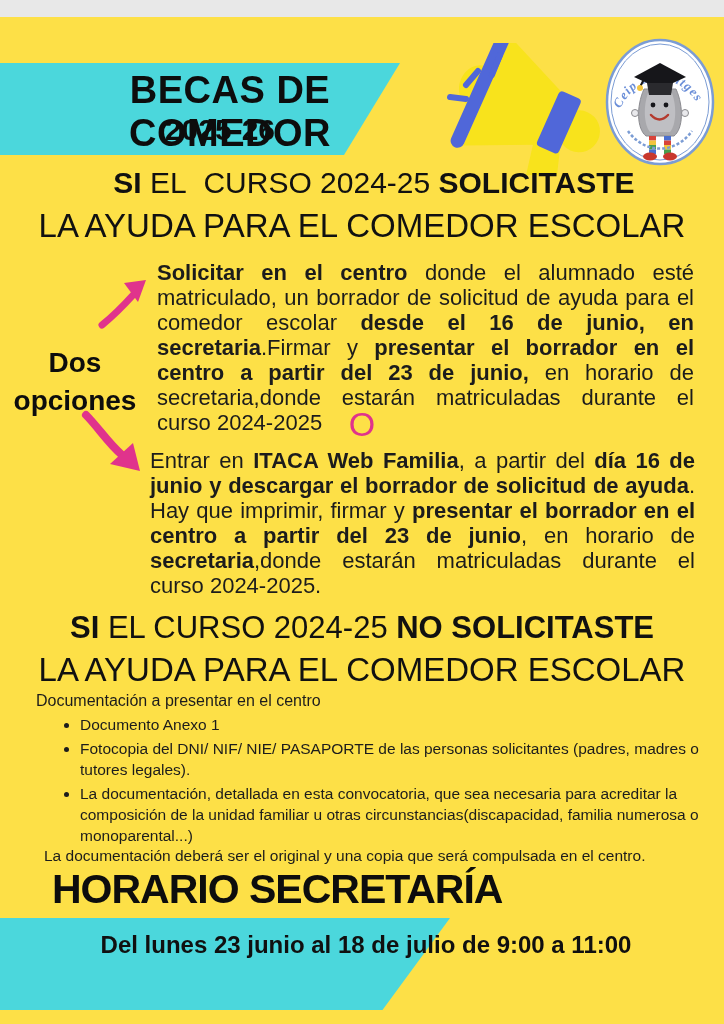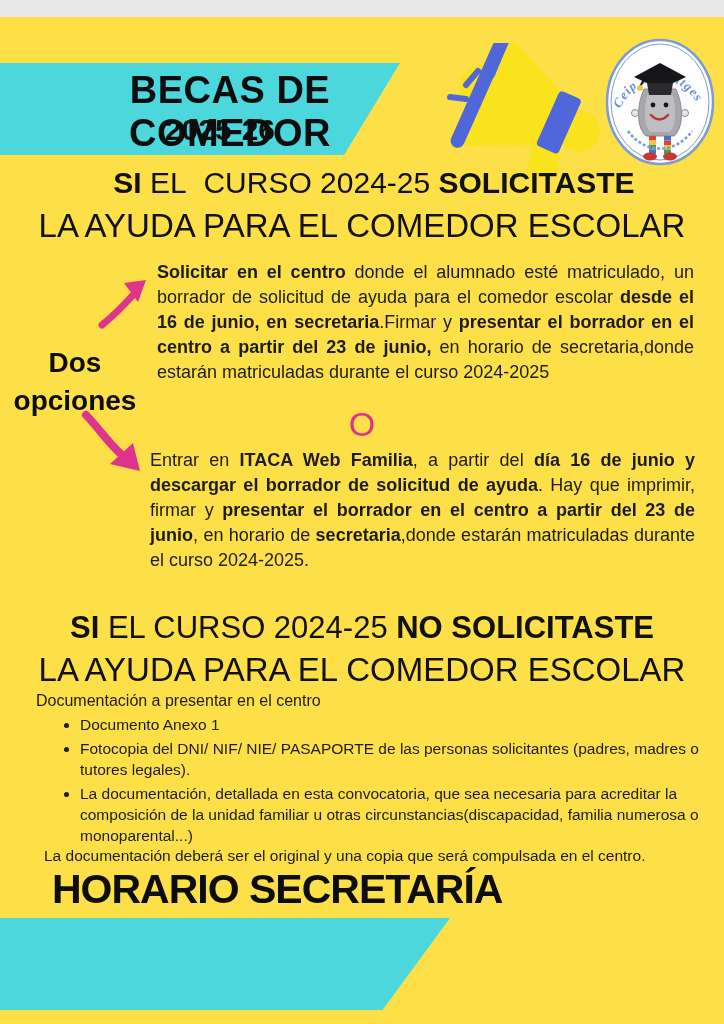--- a/index.html
+++ b/index.html
@@ -13,21 +13,21 @@
   b{font-weight:700;}
   .banner{background:var(--cyan);}
   #topBanner{left:0;top:46px;width:400px;height:92px;clip-path:polygon(0 0,100% 0,86% 100%,0 100%);}
   #titleL1{left:26px;top:52px;width:408px;text-align:center;font-size:38px;font-weight:700;letter-spacing:.5px;color:#0d0d0d;}
   #titleL2{left:16px;top:96px;width:408px;text-align:center;font-size:30px;font-weight:700;color:#0d0d0d;}
   .heading{left:0;width:724px;text-align:center;color:#111;}
   #h1a{top:149px;font-size:30px;padding-left:12px;}
   #h1b{top:190px;font-size:33px;}
   #h2a{top:593px;font-size:31px;}
   #h2b{top:634px;font-size:33px;}
-  .para{font-size:18px;line-height:25px;text-align:justify;color:#1c1c1c;}
+  .para{font-size:22px;line-height:25px;text-align:justify;color:#1c1c1c;}
   #p1{left:157px;top:243px;width:537px;}
   #p2{left:150px;top:431px;width:545px;}
   #dos{left:0;top:327px;width:150px;text-align:center;font-size:28px;font-weight:700;line-height:38px;color:#0d0d0d;}
   #sepO{left:338px;top:388px;width:48px;text-align:center;font-size:34px;font-weight:500;color:var(--pink);}
   #docsIntro{left:36px;top:675px;font-size:16px;color:#1c1c1c;}
   #bulletsWrap{left:36px;top:697px;width:668px;}
   #bulletsWrap ul{margin:0;padding-left:44px;font-size:15.5px;line-height:21px;color:#1c1c1c;}
   #bulletsWrap li{margin-bottom:3px;}
   #docsNote{left:44px;top:830px;width:665px;font-size:15.5px;color:#1c1c1c;}
   #horario{left:52px;top:849px;font-size:41px;font-weight:700;letter-spacing:-1px;color:#0d0d0d;}
@@ -131,14 +131,15 @@
     <ul>
       <li>Documento Anexo 1</li>
       <li>Fotocopia del DNI/ NIF/ NIE/ PASAPORTE de las personas solicitantes (padres, madres o tutores legales).</li>
       <li>La documentación, detallada en esta convocatoria, que sea necesaria para acreditar la composición de la unidad familiar u otras circunstancias(discapacidad, familia numerosa o monoparental...)</li>
     </ul>
   </div>
   <div class="abs" id="horario">HORARIO SECRETARÍA</div>
 
   <div class="abs" id="docsNote">La documentación deberá ser el original y una copia que será compulsada en el centro.</div>
   <div class="abs banner" id="botBanner"></div>
+  <div class="abs" id="sched1">Del lunes 23 junio al 18 de julio de 9:00 a 11:00</div>
 
 </div>
 
 </body></html>

